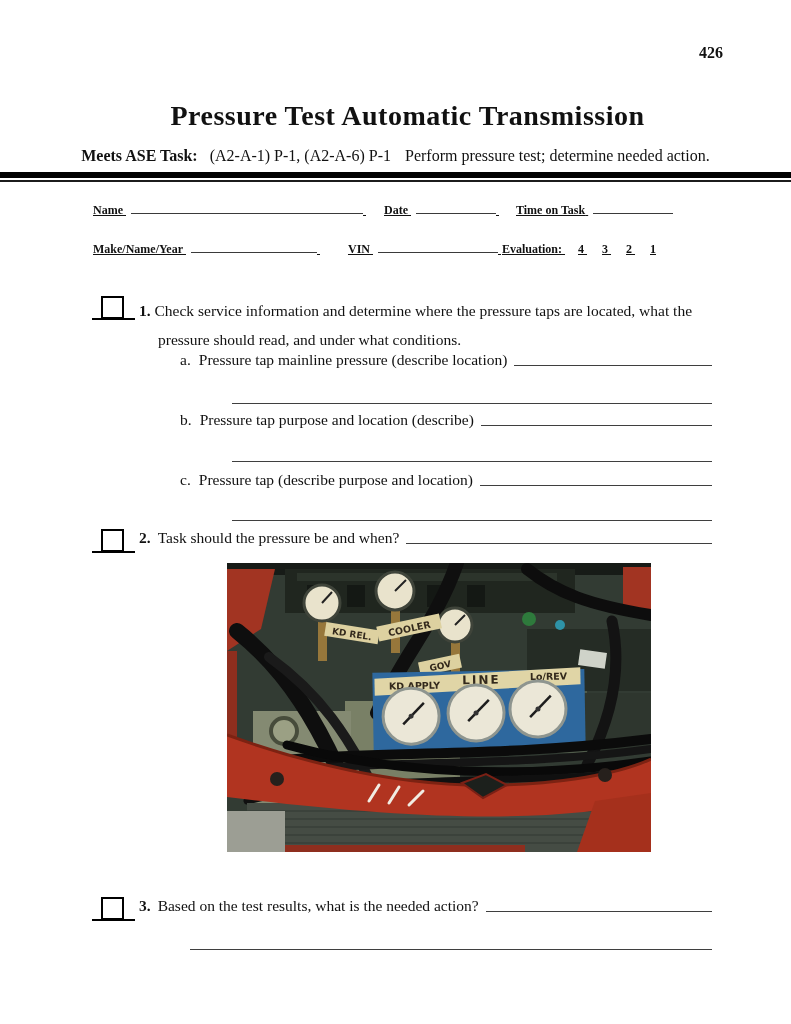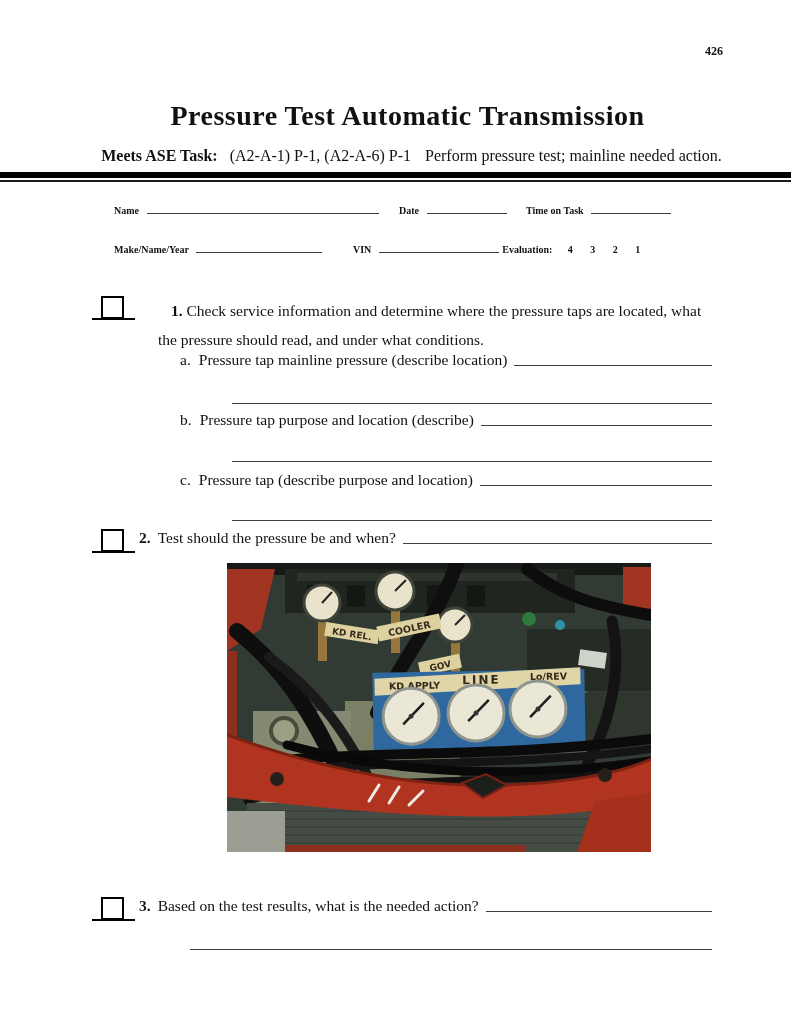--- a/index.html
+++ b/index.html
@@ -1,32 +1,32 @@
 <!DOCTYPE html>
 <html><head>
 <meta charset="utf-8">
 <style>
   html,body { margin:0; padding:0; background:#ffffff; }
   .page {
     position:relative; width:791px; height:1024px; background:#ffffff;
     font-family:"Liberation Serif", serif; color:#111; overflow:hidden;
   }
-  .b { font-weight:bold;margin-left:32px; }
-
-  .page-number { position:absolute; top:44px; right:68px; font-size:12px; font-weight:bold; }
+  .b { font-weight:bold; }
+
+  .page-number { position:absolute; top:44px; right:68px; font-size:16px; font-weight:bold; }
   .title { position:absolute; top:88px; left:0; width:100%; text-align:center;
            font-size:28px; font-weight:bold; letter-spacing:0.5px; margin:12px; }
   .ase { position:absolute; top:147px; left:0; width:100%; text-align:center; font-size:16px; }
   .ase .codes { margin-left:8px; }
   .ase .desc { margin-left:10px; }
 
   .rule { position:absolute; top:172px; left:0; width:791px; height:10px;
           background:linear-gradient(#000 0 6px, #fff 6px 8px, #1c1c1c 8px 10px); }
 
-  .frow { position:absolute; left:82px; font-size:10px; white-space:nowrap; }
+  .frow { position:absolute; left:93px; font-size:12px; white-space:nowrap;text-decoration:underline; }
   .blank { display:inline-block; border-bottom:1.6px solid #3a3a3a; height:13px;
            vertical-align:baseline; }
 
   
   .check { position:absolute; width:43px; height:26px; border-bottom:2px solid #000; }
   .check .box { position:absolute; left:9px; bottom:-1px; width:19px; height:19px;
                 border:2px solid #000; background:#fff; }
 
   .item-text { position:absolute; font-size:15.5px; line-height:29px;
                padding-left:19px; text-indent:-19px; }
@@ -47,21 +47,21 @@
 
 <div class="page">
 
   <div class="page-number">426</div>
 
   <h1 class="title">Pressure Test Automatic Transmission</h1>
 
   <div class="ase">
     <span class="b">Meets ASE Task:</span>
     <span class="codes">(A2-A-1) P-1, (A2-A-6) P-1</span>
-    <span class="desc">Perform pressure test; mainline needed action.</span>
+    <span class="desc">Perform pressure test; determine needed action.</span>
   </div>
 
   <div class="rule"></div>
 
   <div class="frow" style="top:200px;">
     <span class="b">Name</span>
     <span class="blank" style="width:232px; margin-left:5px;"></span>
     <span class="b" style="margin-left:18px;">Date</span>
     <span class="blank" style="width:80px; margin-left:5px;"></span>
     <span class="b" style="margin-left:17px;">Time on Task</span>
@@ -107,21 +107,21 @@
     <span class="txt">Pressure tap (describe purpose and location)</span>
     <span class="fill"></span>
   </div>
   <div class="cont" style="left:232px; top:479px; width:480px; height:41px;"></div>
 
   <div class="check" style="left:92px; top:525px;">
     <span class="box"></span>
   </div>
   <div class="qrow" style="left:139px; top:529px; width:573px;">
     <span class="num">2.</span>
-    <span class="txt">Test should the pressure be and when?</span>
+    <span class="txt">Task should the pressure be and when?</span>
     <span class="fill"></span>
   </div>
 
   <figure class="photo">
     <svg width="424" height="289" viewBox="0 0 424 289">
 
       <rect width="424" height="289" fill="#323b33"></rect>
       <rect x="0" y="0" width="424" height="12" fill="#171b17"></rect>
       <g>
         <rect x="58" y="6" width="290" height="44" fill="#20261f"></rect>

